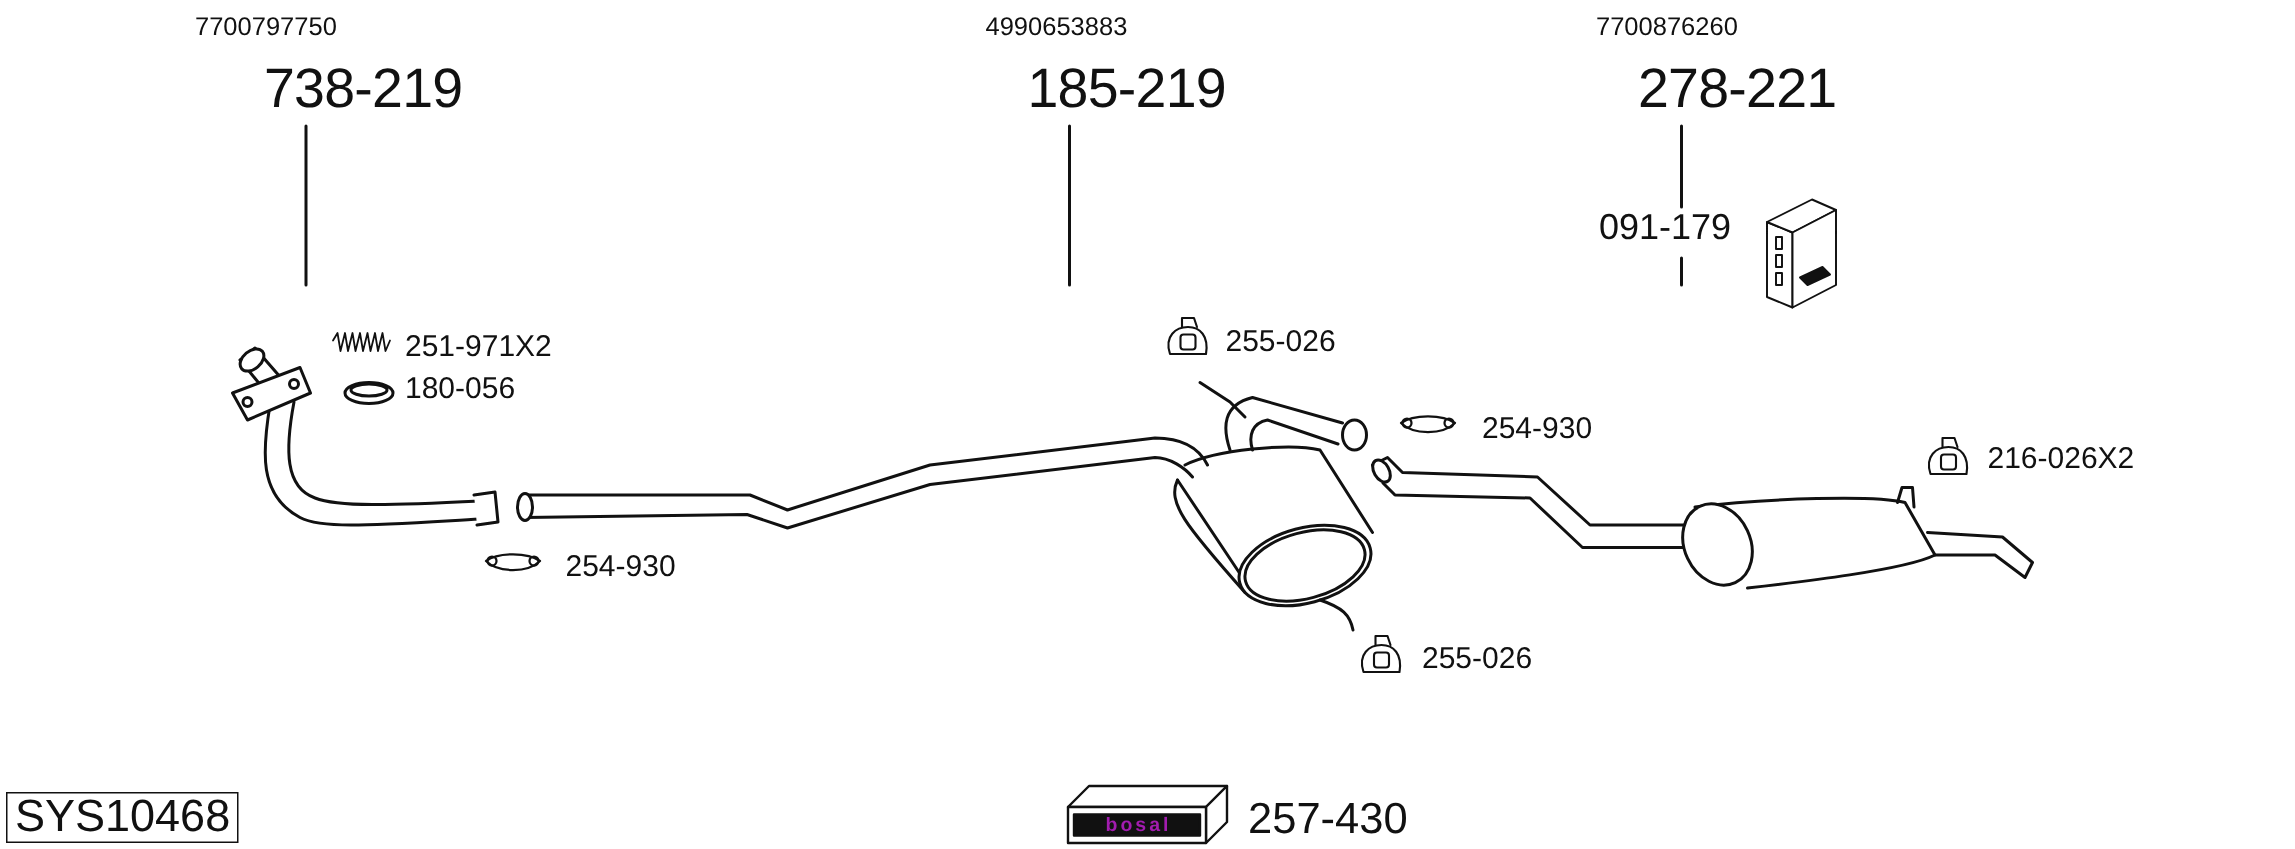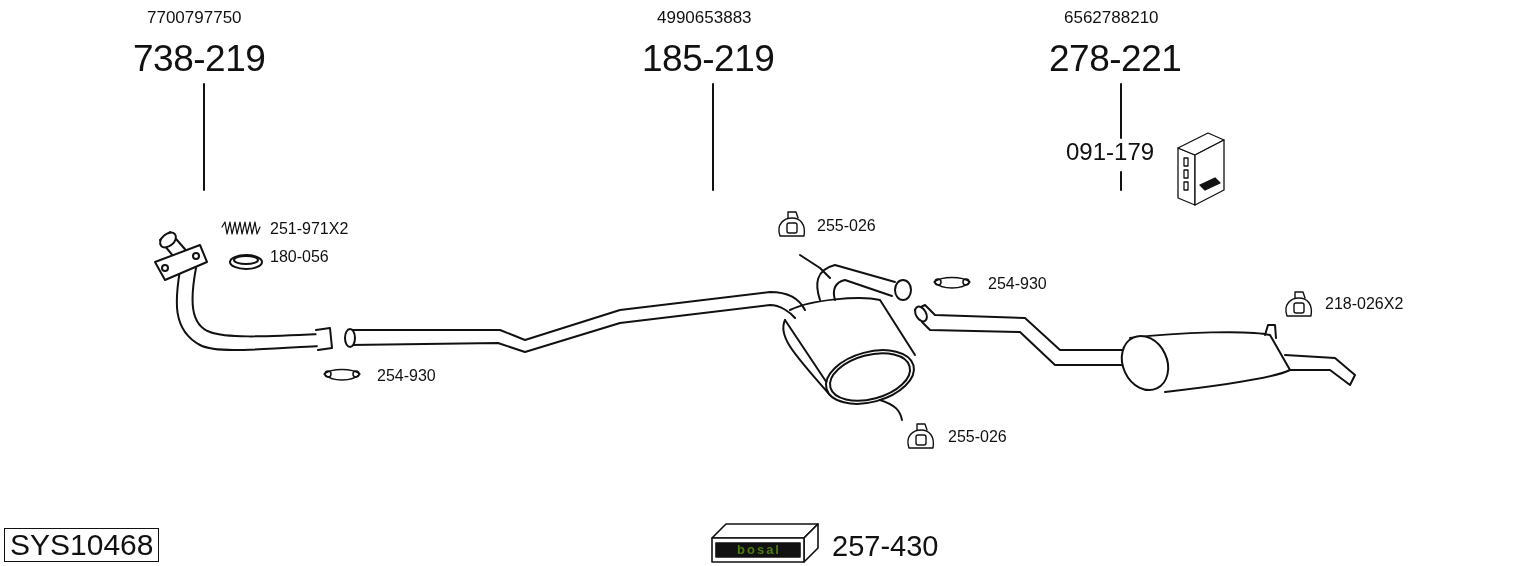--- a/index.html
+++ b/index.html
@@ -1,20 +1,20 @@
 <!DOCTYPE html>
 <html><head>
 <meta charset="utf-8">
 <style>
   html,body{margin:0;padding:0;background:#fff;}
   body{width:1530px;height:566px;position:relative;overflow:hidden;font-family:"Liberation Sans",sans-serif;color:#111;}
   .abs{position:absolute;}
   .oe{font-size:17px;}
-  .pn-big{font-size:37px;letter-spacing:-0.5px;}
-  .lbl{font-size:16px;}
+  .pn-big{font-size:37px;letter-spacing:-0.5px;margin-left:43px;}
+  .lbl{font-size:20px;}
   .sys{border:1.5px solid #111;font-size:30px;padding:0 5px;line-height:32px;text-align:center;}
   svg{position:absolute;left:0;top:0;}
 </style>
 </head>
 <body>
 
 <svg width="1530" height="566" viewBox="0 0 1530 566" fill="none" stroke="#111" stroke-width="2" stroke-linejoin="round" stroke-linecap="round">
 
   <line x1="204" y1="84" x2="204" y2="190"></line>
   <line x1="713" y1="84" x2="713" y2="190"></line>
@@ -104,35 +104,35 @@
   </g>
 
   <g stroke-width="1.6">
     <path d="M712 538 L726 524 L818 524 L804 538 Z" fill="#fff"></path>
     <path d="M804 538 L818 524 L818 548 L804 562 Z" fill="#fff"></path>
     <rect x="712" y="538" width="92" height="24" fill="#fff"></rect>
     <rect x="716" y="543" width="84" height="14" fill="#111"></rect>
   </g>
 </svg>
 
-<div class="abs oe" style="left:147px;top:8px;">7700797750</div>
+<div class="abs oe" style="left:130px;top:8px;">7700797750</div>
 <div class="abs pn-big" style="left:133px;top:38px;">738-219</div>
 
 <div class="abs oe" style="left:657px;top:8px;">4990653883</div>
 <div class="abs pn-big" style="left:642px;top:38px;">185-219</div>
 
-<div class="abs oe" style="left:1064px;top:8px;">6562788210</div>
+<div class="abs oe" style="left:1064px;top:8px;">7700876260</div>
 <div class="abs pn-big" style="left:1049px;top:38px;">278-221</div>
 
 <div class="abs" style="left:1066px;top:138px;font-size:24px;">091-179</div>
 
 <div class="abs lbl" style="left:270px;top:220px;">251-971X2</div>
 <div class="abs lbl" style="left:270px;top:248px;">180-056</div>
 <div class="abs lbl" style="left:377px;top:367px;">254-930</div>
 <div class="abs lbl" style="left:817px;top:217px;">255-026</div>
 <div class="abs lbl" style="left:988px;top:275px;">254-930</div>
-<div class="abs lbl" style="left:1325px;top:295px;">218-026X2</div>
+<div class="abs lbl" style="left:1325px;top:295px;">216-026X2</div>
 <div class="abs lbl" style="left:948px;top:428px;">255-026</div>
 
 <div class="abs sys" style="left:4px;top:528px;">SYS10468</div>
 
-<div class="abs" style="left:721px;top:543px;width:76px;text-align:center;color:#4d7c0f;font-weight:bold;font-size:13px;letter-spacing:2px;line-height:14px;">bosal</div>
+<div class="abs" style="left:721px;top:543px;width:76px;text-align:center;color:#a21caf;font-weight:bold;font-size:13px;letter-spacing:2px;line-height:14px;">bosal</div>
 <div class="abs" style="left:832px;top:530px;font-size:29px;">257-430</div>
 
 </body></html>

